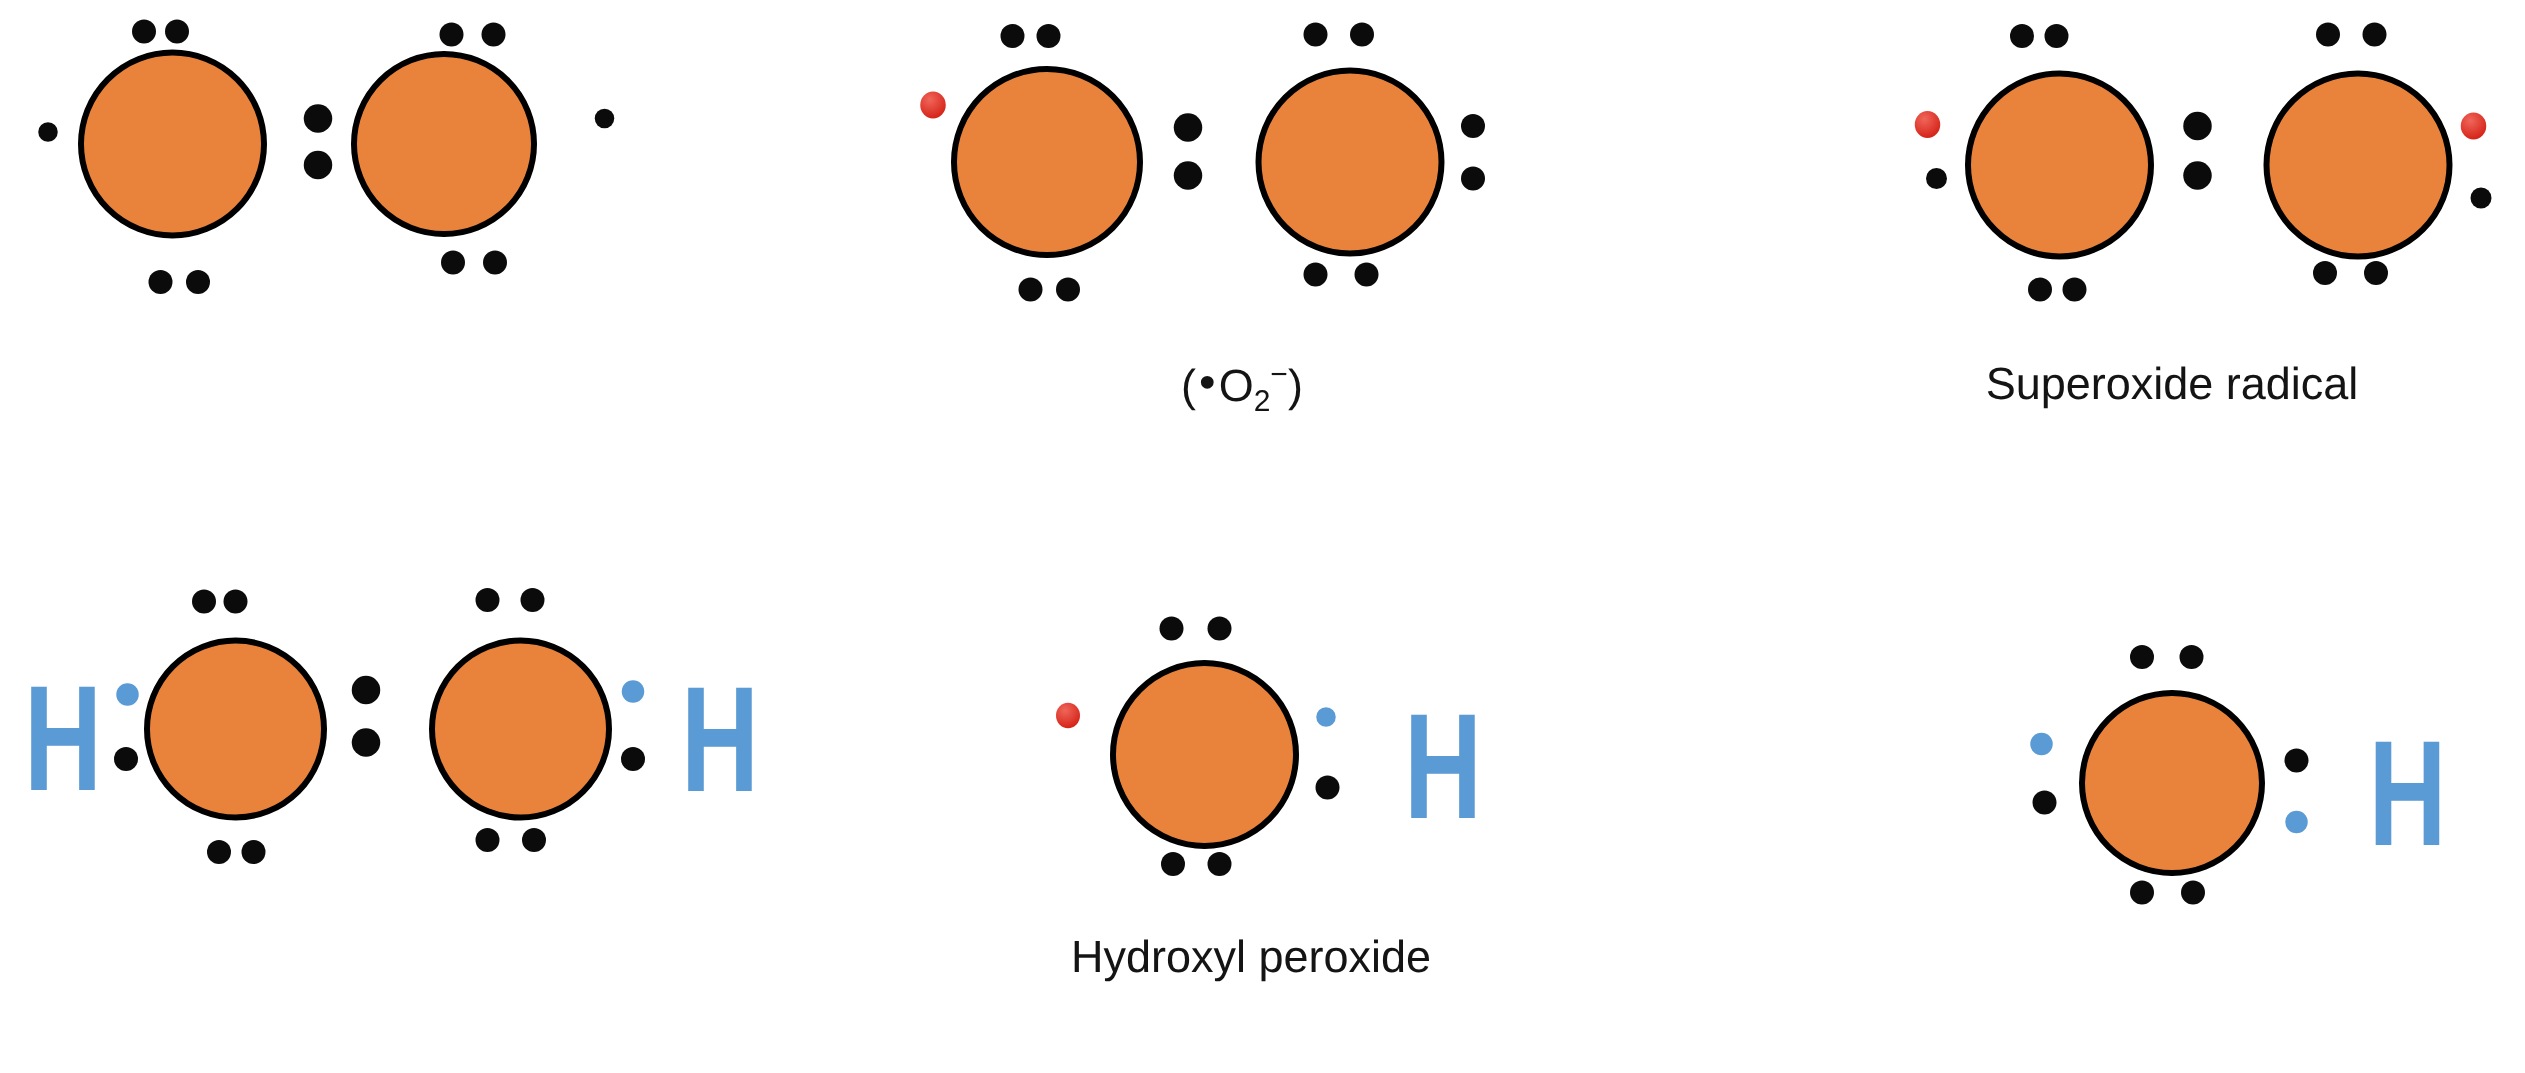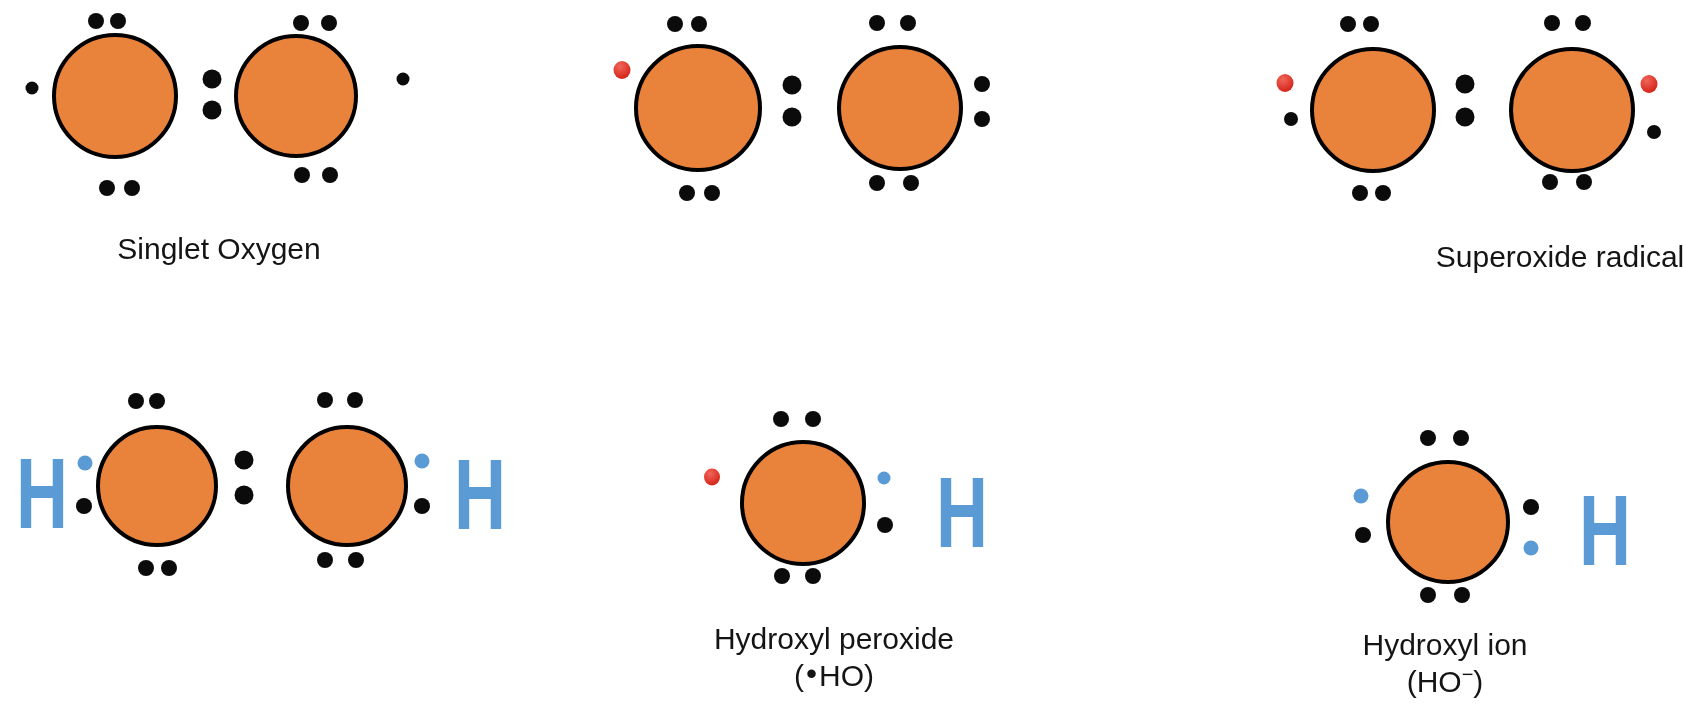--- a/index.html
+++ b/index.html
@@ -48,62 +48,62 @@
     <i class="e" style="left:107px;top:188px;width:16px;height:16px"></i>
     <i class="e" style="left:132px;top:188px;width:16px;height:16px"></i>
     <i class="e" style="left:212px;top:79px;width:19px;height:19px"></i>
     <i class="e" style="left:212px;top:110px;width:19px;height:19px"></i>
     <i class="e" style="left:301px;top:23px;width:16px;height:16px"></i>
     <i class="e" style="left:329px;top:23px;width:16px;height:16px"></i>
     <i class="e" style="left:403px;top:79px;width:13px;height:13px"></i>
     <i class="e" style="left:302px;top:175px;width:16px;height:16px"></i>
     <i class="e" style="left:330px;top:175px;width:16px;height:16px"></i>
     <div class="label" style="left:219px;top:230px">
-      <div class="mol-name">Singlet Oxygen</div>
     </div>
   </div>
 
   <div class="molecule">
     <i class="e red" style="left:622px;top:70px;width:17px;height:18px"></i>
     <div class="atom" style="left:698px;top:108px;width:128px;height:128px"></div>
     <div class="atom" style="left:900px;top:108px;width:126px;height:126px"></div>
     <i class="e" style="left:675px;top:24px;width:16px;height:16px"></i>
     <i class="e" style="left:699px;top:24px;width:16px;height:16px"></i>
     <i class="e" style="left:687px;top:193px;width:16px;height:16px"></i>
     <i class="e" style="left:712px;top:193px;width:16px;height:16px"></i>
     <i class="e" style="left:792px;top:85px;width:19px;height:19px"></i>
     <i class="e" style="left:792px;top:117px;width:19px;height:19px"></i>
     <i class="e" style="left:877px;top:23px;width:16px;height:16px"></i>
     <i class="e" style="left:908px;top:23px;width:16px;height:16px"></i>
     <i class="e" style="left:982px;top:84px;width:16px;height:16px"></i>
     <i class="e" style="left:982px;top:119px;width:16px;height:16px"></i>
     <i class="e" style="left:877px;top:183px;width:16px;height:16px"></i>
     <i class="e" style="left:911px;top:183px;width:16px;height:16px"></i>
     <div class="label" style="left:828px;top:238px">
+      <div class="mol-formula"><span>(</span><span class="bullet">•</span><span>O</span><span class="sub">2</span><span class="sup">−</span><span>)</span></div>
     </div>
   </div>
 
   <div class="molecule">
     <i class="e red" style="left:1285px;top:83px;width:17px;height:18px"></i>
     <i class="e" style="left:1291px;top:119px;width:14px;height:14px"></i>
     <div class="atom" style="left:1373px;top:110px;width:126px;height:126px"></div>
     <div class="atom" style="left:1572px;top:110px;width:126px;height:126px"></div>
     <i class="e" style="left:1348px;top:24px;width:16px;height:16px"></i>
     <i class="e" style="left:1371px;top:24px;width:16px;height:16px"></i>
     <i class="e" style="left:1360px;top:193px;width:16px;height:16px"></i>
     <i class="e" style="left:1383px;top:193px;width:16px;height:16px"></i>
     <i class="e" style="left:1465px;top:84px;width:19px;height:19px"></i>
     <i class="e" style="left:1465px;top:117px;width:19px;height:19px"></i>
     <i class="e" style="left:1552px;top:23px;width:16px;height:16px"></i>
     <i class="e" style="left:1583px;top:23px;width:16px;height:16px"></i>
     <i class="e red" style="left:1649px;top:84px;width:17px;height:18px"></i>
     <i class="e" style="left:1654px;top:132px;width:14px;height:14px"></i>
     <i class="e" style="left:1550px;top:182px;width:16px;height:16px"></i>
     <i class="e" style="left:1584px;top:182px;width:16px;height:16px"></i>
-    <div class="label" style="left:1560px;top:238px">
+    <div class="label" style="left:1448px;top:238px">
       <div class="mol-name">Superoxide radical</div>
     </div>
   </div>
 
   <div class="molecule">
     <div class="h" style="left:42px;top:487px">H</div>
     <i class="e blue" style="left:85px;top:463px;width:15px;height:15px"></i>
     <i class="e" style="left:84px;top:506px;width:16px;height:16px"></i>
     <div class="atom" style="left:157px;top:486px;width:122px;height:122px"></div>
     <div class="atom" style="left:347px;top:486px;width:122px;height:122px"></div>
@@ -127,34 +127,29 @@
     <div class="atom" style="left:803px;top:503px;width:126px;height:126px"></div>
     <i class="e" style="left:781px;top:419px;width:16px;height:16px"></i>
     <i class="e" style="left:813px;top:419px;width:16px;height:16px"></i>
     <i class="e" style="left:782px;top:576px;width:16px;height:16px"></i>
     <i class="e" style="left:813px;top:576px;width:16px;height:16px"></i>
     <i class="e blue" style="left:884px;top:478px;width:13px;height:13px"></i>
     <i class="e" style="left:885px;top:525px;width:16px;height:16px"></i>
     <div class="h" style="left:962px;top:506px">H</div>
     <div class="label" style="left:834px;top:620px">
       <div class="mol-name">Hydroxyl peroxide</div>
-      <div class="mol-formula"><span>(</span><span class="bullet">•</span><span>HO</span><span>)</span></div>
     </div>
   </div>
 
   <div class="molecule">
     <i class="e blue" style="left:1361px;top:496px;width:15px;height:15px"></i>
     <i class="e" style="left:1363px;top:535px;width:16px;height:16px"></i>
     <div class="atom" style="left:1448px;top:522px;width:124px;height:124px"></div>
     <i class="e" style="left:1428px;top:438px;width:16px;height:16px"></i>
     <i class="e" style="left:1461px;top:438px;width:16px;height:16px"></i>
     <i class="e" style="left:1428px;top:595px;width:16px;height:16px"></i>
     <i class="e" style="left:1462px;top:595px;width:16px;height:16px"></i>
     <i class="e" style="left:1531px;top:507px;width:16px;height:16px"></i>
     <i class="e blue" style="left:1531px;top:548px;width:15px;height:15px"></i>
     <div class="h" style="left:1605px;top:524px">H</div>
-    <div class="label" style="left:1445px;top:626px">
-      <div class="mol-name">Hydroxyl ion</div>
-      <div class="mol-formula"><span>(</span><span>HO</span><span class="sup">−</span><span>)</span></div>
-    </div>
   </div>
 
 </div>
 
 </body></html>

